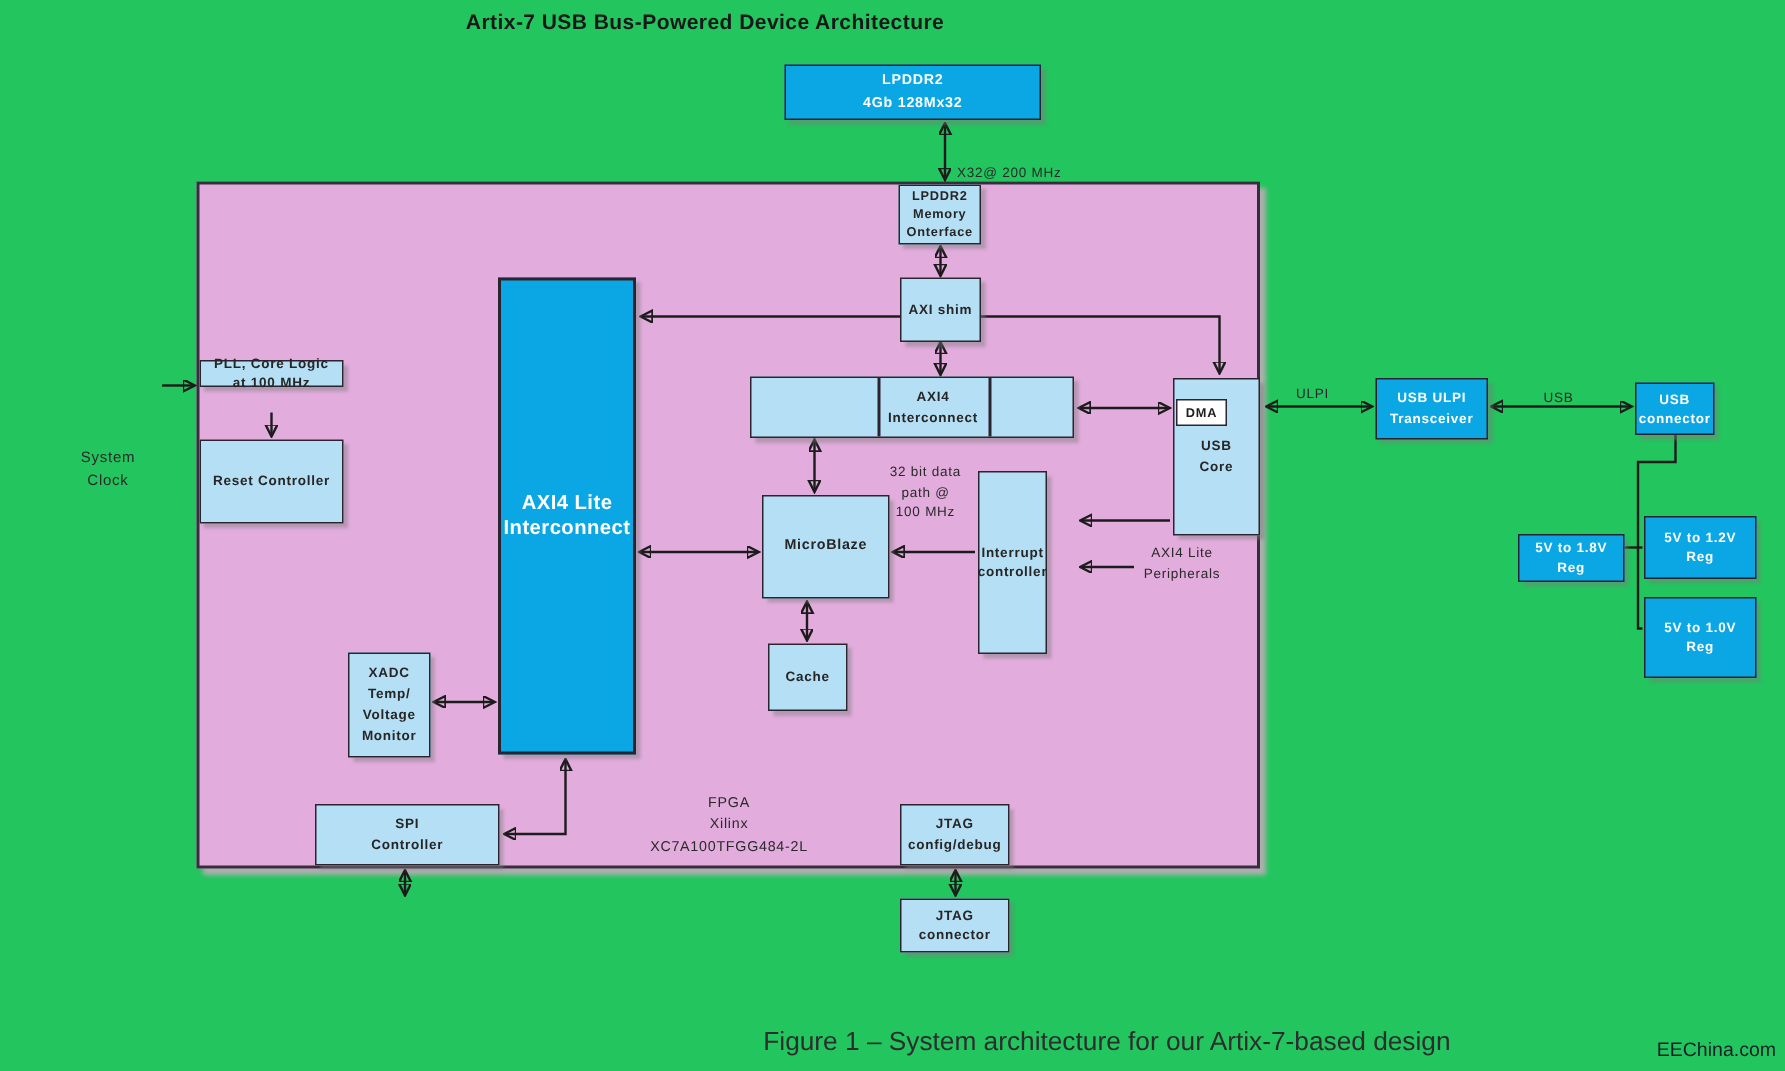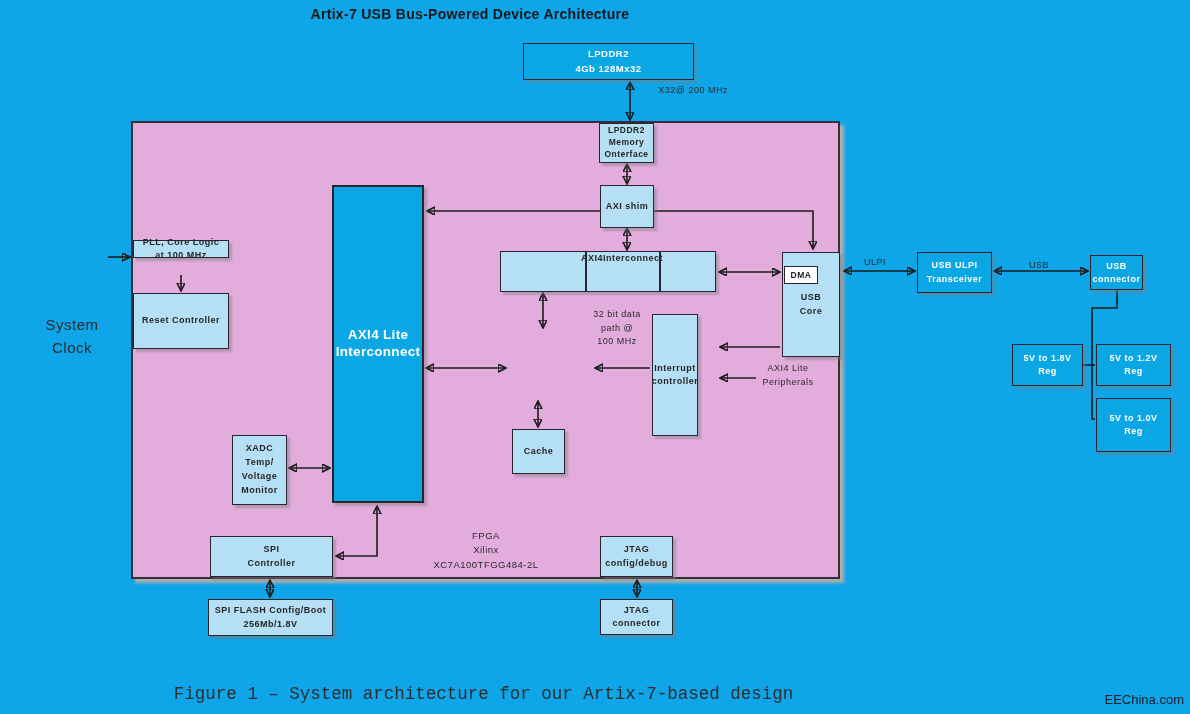--- a/index.html
+++ b/index.html
@@ -1,17 +1,17 @@
 <!DOCTYPE html>
 <html><head>
 <meta charset="utf-8">
 <style>
   html,body{margin:0;padding:0;background:#fff;}
   #canvas{
-    position:relative;width:1190px;height:714px;background:#0ea5e9;overflow:hidden;
+    position:relative;width:1190px;height:714px;background:#22c55e;overflow:hidden;
     font-family:"Liberation Sans", sans-serif;color:#1e1e1e;
   }
   .node{
     position:absolute;display:flex;flex-direction:column;align-items:center;justify-content:center;
     text-align:center;border:1.5px solid #2a2431;font-size:9px;letter-spacing:.5px;line-height:1.5;
     box-sizing:border-box;box-shadow:3px 3px 2px rgba(125,125,125,.45);z-index:3;
   }
   .node span{display:block;font-weight:bold;}
   .light{background:#b5dff4;color:#262626;}
   .dark{background:#0ba7e4;color:#fff;}
@@ -25,22 +25,22 @@
     line-height:1.5;z-index:4;
   }
   .flabel span{display:block;}
   #edges{position:absolute;left:0;top:0;z-index:2;pointer-events:none;}
   #edges path, #edges polyline{stroke:#1c1c1c;stroke-width:1.6;fill:none;}
   #title{
     position:absolute;left:130px;top:6px;width:680px;text-align:center;
     font-size:14px;font-weight:bold;letter-spacing:.3px;color:#181818;z-index:4;
   }
   #caption{
-    position:absolute;left:0;top:684px;width:967px;text-align:center;
-    font-size:17.5px;color:#2d2d2d;z-index:4;font-family:Liberation Mono, monospace;
+    position:absolute;left:0;top:684px;width:967px;text-align:right;
+    font-size:17.5px;color:#2d2d2d;z-index:4;
   }
   #watermark{
     position:absolute;right:6px;top:692px;font-size:13px;color:#161e2a;z-index:4;
   }
   .big-blue{
     font-size:13.5px;font-weight:bold;letter-spacing:.3px;line-height:1.25;border-width:2px;
   }
   .circle{border-radius:50%;}
   .divider{position:absolute;top:0;bottom:0;width:1.6px;background:#2a2431;}
 </style>
@@ -83,45 +83,48 @@
     <path d="M845,271 H914" marker-start="url(#ahs)" marker-end="url(#ah)"></path>
     <path d="M995,271 H1087" marker-start="url(#ahs)" marker-end="url(#ah)"></path>
     <path d="M1117,290 V308 H1092 V419 H1095"></path>
     <path d="M1083,365 H1095"></path>
   </svg>
 
   <div class="node dark" style="left:523px;top:43px;width:171px;height:37px;font-size:9.5px">
     <span>LPDDR2</span>
       <span>4Gb 128Mx32</span>
   </div>
-  <div class="flabel" style="left:638px;top:84px;width:90px;text-align:right">X32@ 200 MHz</div>
+  <div class="flabel" style="left:638px;top:109px;width:90px;text-align:left">X32@ 200 MHz</div>
 
   <div class="node light" style="left:599px;top:123px;width:55px;height:40px;font-size:8.5px;line-height:1.4">
     <span>LPDDR2</span>
       <span>Memory</span>
       <span>Onterface</span>
   </div>
   <div class="node light" style="left:600px;top:185px;width:54px;height:43px">
     <span>AXI shim</span>
   </div>
 
   <div class="node light" style="left:500px;top:251px;width:216px;height:41px">
     <div class="divider" style="left:84px"></div>
     <div class="divider" style="left:158px"></div>
-    <div style="position:absolute;left:84px;width:74px;top:0;bottom:0;display:flex;flex-direction:row;justify-content:center">
+    <div style="position:absolute;left:84px;width:74px;top:0;bottom:0;display:flex;flex-direction:column;justify-content:center">
       <span>AXI4</span>
         <span>Interconnect</span>
     </div>
   </div>
 
   <div class="node dark big-blue" style="left:332px;top:185px;width:92px;height:318px">
     <span>AXI4 Lite</span>
       <span>Interconnect</span>
   </div>
 
+  <div class="node light" style="left:508px;top:330px;width:85px;height:69px;font-size:9.5px">
+    <span>MicroBlaze</span>
+  </div>
   <div class="node light" style="left:512px;top:429px;width:53px;height:45px">
     <span>Cache</span>
   </div>
   <div class="flabel" style="left:577px;top:308px;width:80px">
     <span>32 bit data</span>
       <span>path @</span>
       <span>100 MHz</span>
   </div>
   <div class="node light" style="left:652px;top:314px;width:46px;height:122px">
     <span>Interrupt</span>
@@ -133,21 +136,21 @@
   </div>
 
   <div class="node light" style="left:782px;top:252px;width:58px;height:105px;justify-content:flex-start;padding-top:38px">
     <span>USB</span>
       <span>Core</span>
   </div>
   <div class="node white" style="left:784px;top:266px;width:34px;height:18px;font-size:8.5px;box-shadow:none;z-index:5">
     <span>DMA</span>
   </div>
 
-  <div class="flabel" style="left:32px;top:314px;width:80px;font-size:15px">
+  <div class="flabel" style="left:32px;top:298px;width:80px;font-size:10px">
     <span>System</span>
       <span>Clock</span>
   </div>
   <div class="node light" style="left:133px;top:240px;width:96px;height:18px;line-height:1.4">
     <span>PLL, Core Logic</span>
       <span>at 100 MHz</span>
   </div>
   <div class="node light" style="left:133px;top:293px;width:96px;height:56px">
     <span>Reset Controller</span>
   </div>
@@ -155,24 +158,20 @@
   <div class="node light" style="left:232px;top:435px;width:55px;height:70px;line-height:1.55">
     <span>XADC</span>
       <span>Temp/</span>
       <span>Voltage</span>
       <span>Monitor</span>
   </div>
   <div class="node light" style="left:210px;top:536px;width:123px;height:41px">
     <span>SPI</span>
       <span>Controller</span>
   </div>
-  <div class="node light" style="left:208px;top:599px;width:125px;height:37px">
-    <span>SPI FLASH Config/Boot</span>
-      <span>256Mb/1.8V</span>
-  </div>
   <div class="flabel" style="left:416px;top:529px;width:140px;font-size:9.5px">
     <span>FPGA</span>
       <span>Xilinx</span>
       <span>XC7A100TFGG484-2L</span>
   </div>
   <div class="node light" style="left:600px;top:536px;width:73px;height:41px">
     <span>JTAG</span>
       <span>config/debug</span>
   </div>
   <div class="node light" style="left:600px;top:599px;width:73px;height:36px">
@@ -184,21 +183,21 @@
   <div class="node dark" style="left:917px;top:252px;width:75px;height:41px">
     <span>USB ULPI</span>
       <span>Transceiver</span>
   </div>
   <div class="flabel" style="left:1014px;top:259px;width:50px">USB</div>
   <div class="node dark" style="left:1090px;top:255px;width:53px;height:35px;line-height:1.4">
     <span>USB</span>
       <span>connector</span>
   </div>
 
-  <div class="node dark" style="left:1012px;top:344px;width:71px;height:42px">
+  <div class="node dark" style="left:1012px;top:356px;width:71px;height:32px">
     <span>5V to 1.8V</span>
       <span>Reg</span>
   </div>
   <div class="node dark" style="left:1096px;top:344px;width:75px;height:42px">
     <span>5V to 1.2V</span>
       <span>Reg</span>
   </div>
   <div class="node dark" style="left:1096px;top:398px;width:75px;height:54px">
     <span>5V to 1.0V</span>
       <span>Reg</span>

